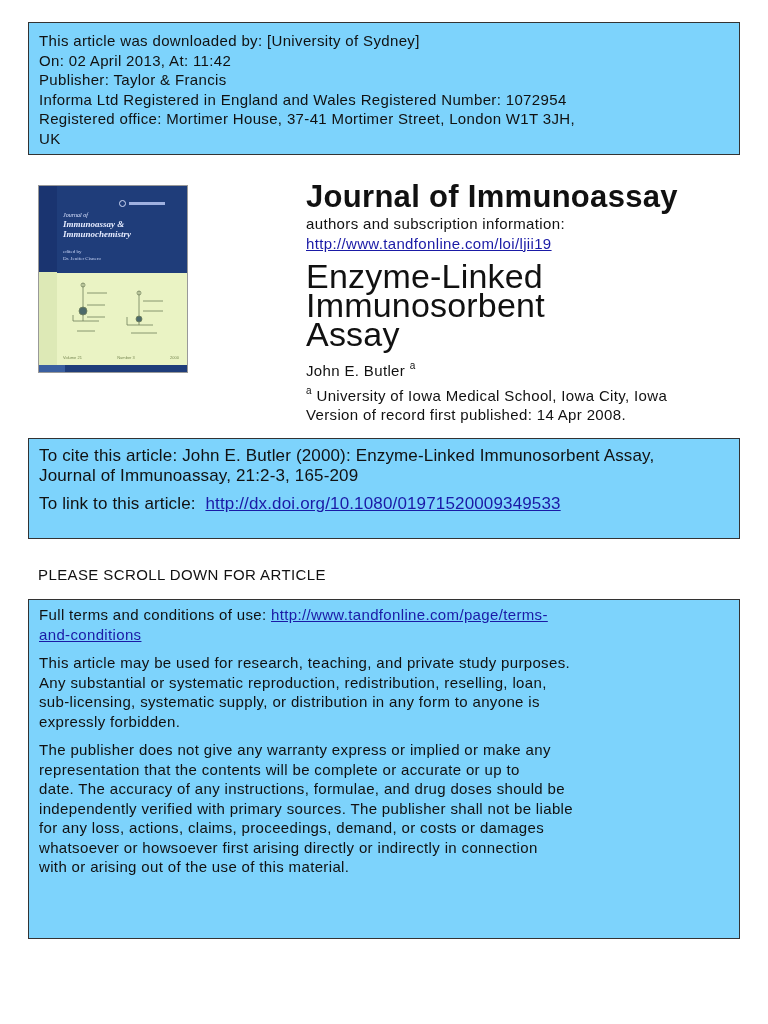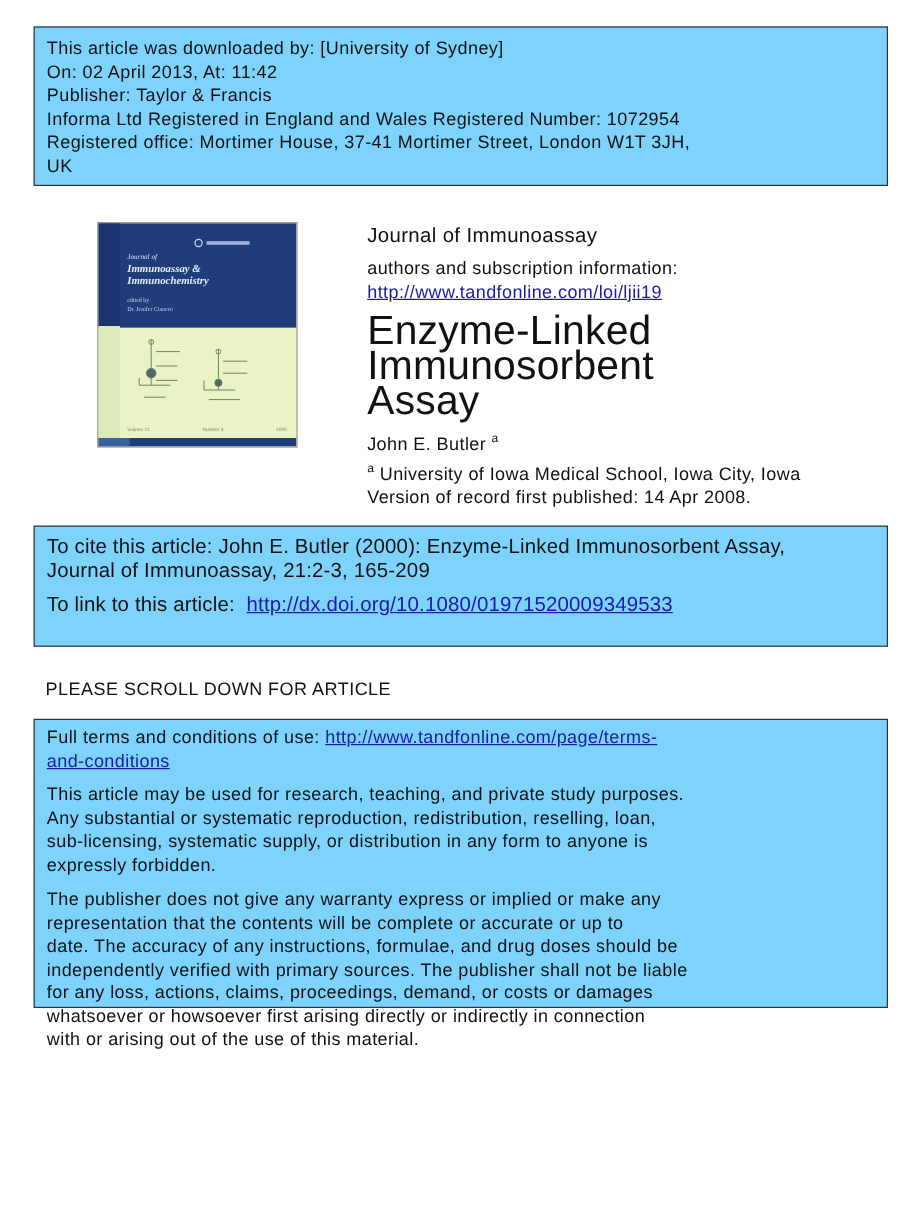--- a/index.html
+++ b/index.html
@@ -4,46 +4,46 @@
 <style>
   html, body { margin:0; padding:0; background:#ffffff; }
   body { width:768px; height:1024px; position:relative; overflow:hidden;
          font-family:"Liberation Sans", sans-serif; color:#111; }
   .box { position:absolute; border:1.5px solid #333; box-sizing:border-box; background:#7dd3fc; }
   .line { font-size:15px; line-height:19.5px; white-space:nowrap; letter-spacing:0.35px; }
   a, .link { color:#1a1aa6; text-decoration:underline; }
 
   #topbox { left:28px; top:22px; width:712px; height:133px; padding:8px 10px; }
 
-  #cover { position:absolute; left:38px; top:185px; width:167px; height:188px; border:1px solid #999; box-sizing:border-box; overflow:hidden; background:#eaf3c4;margin-left:43px; }
+  #cover { position:absolute; left:38px; top:185px; width:150px; height:188px; border:1px solid #999; box-sizing:border-box; overflow:hidden; background:#eaf3c4; }
   #cover .top { position:absolute; left:0; top:0; width:100%; height:87px; background:#1f3d7a; }
   #cover .spine { position:absolute; left:0; top:0; width:18px; height:100%; background:linear-gradient(#1a3470 0 46%, #dde9b6 46% 100%); }
   #cover .bottom { position:absolute; left:0; bottom:0; width:100%; height:7px; background:#1f3d7a; }
   #cover .spineb { position:absolute; left:0; bottom:0; width:26px; height:7px; background:#3a5fa0; }
   #cover .t1 { position:absolute; left:24px; top:26px; font-family:"Liberation Serif", serif; font-style:italic; font-size:6px; color:#d8e2ff; }
   #cover .t2 { position:absolute; left:24px; top:33px; font-family:"Liberation Serif", serif; font-style:italic; font-weight:bold; font-size:9px; line-height:10px; color:#e6ecff; }
   #cover .t3 { position:absolute; left:24px; top:62px; font-family:"Liberation Serif", serif; font-size:5px; color:#c7d3f5; line-height:7px; }
   #cover .logo { position:absolute; left:80px; top:8px; width:50px; height:8px; border-radius:2px; }
   #cover .logo .c { display:inline-block; width:7px; height:7px; border-radius:50%; border:1px solid #cfd9f5; box-sizing:border-box; vertical-align:middle; }
   #cover .logo .b { display:inline-block; width:36px; height:3px; background:#9fb1e0; vertical-align:middle; margin-left:3px; }
   #cover .foot { position:absolute; bottom:12px; left:24px; right:8px; display:flex; justify-content:space-between; font-size:4px; color:#7a8a55; }
 
   #head { position:absolute; left:306px; top:182px; width:430px; }
-  #journal-title { font-size:17px; line-height:30px; letter-spacing:0.3px; }
+  #journal-title { font-size:31px; line-height:30px; letter-spacing:0.3px;font-weight:bold; }
   #pubinfo { margin-top:2px; }
   #article-title { font-size:34px; line-height:29px; margin-top:9px; letter-spacing:0.2px; }
   #author { margin-top:7px; }
   sup { font-size:10px; vertical-align:7px; }
 
   #citebox { left:28px; top:438px; width:712px; height:101px; padding:7px 10px; }
   #citebox .line { font-size:17px; letter-spacing:0.15px; }
 
   #scroll { position:absolute; left:38px; top:566px; font-size:15px; letter-spacing:0.4px; }
 
-  #termsbox { left:28px; top:599px; width:712px; height:241px; padding:5px 10px; }
+  #termsbox { left:28px; top:599px; width:712px; height:340px; padding:5px 10px; }
   #termsbox .para { margin-bottom:9px; }
 </style>
 </head>
 <body>
 
 <div id="topbox" class="box">
   <div class="line">This article was downloaded by: [University of Sydney]</div>
   <div class="line">On: 02 April 2013, At: 11:42</div>
   <div class="line">Publisher: Taylor &amp; Francis</div>
   <div class="line">Informa Ltd Registered in England and Wales Registered Number: 1072954</div>

